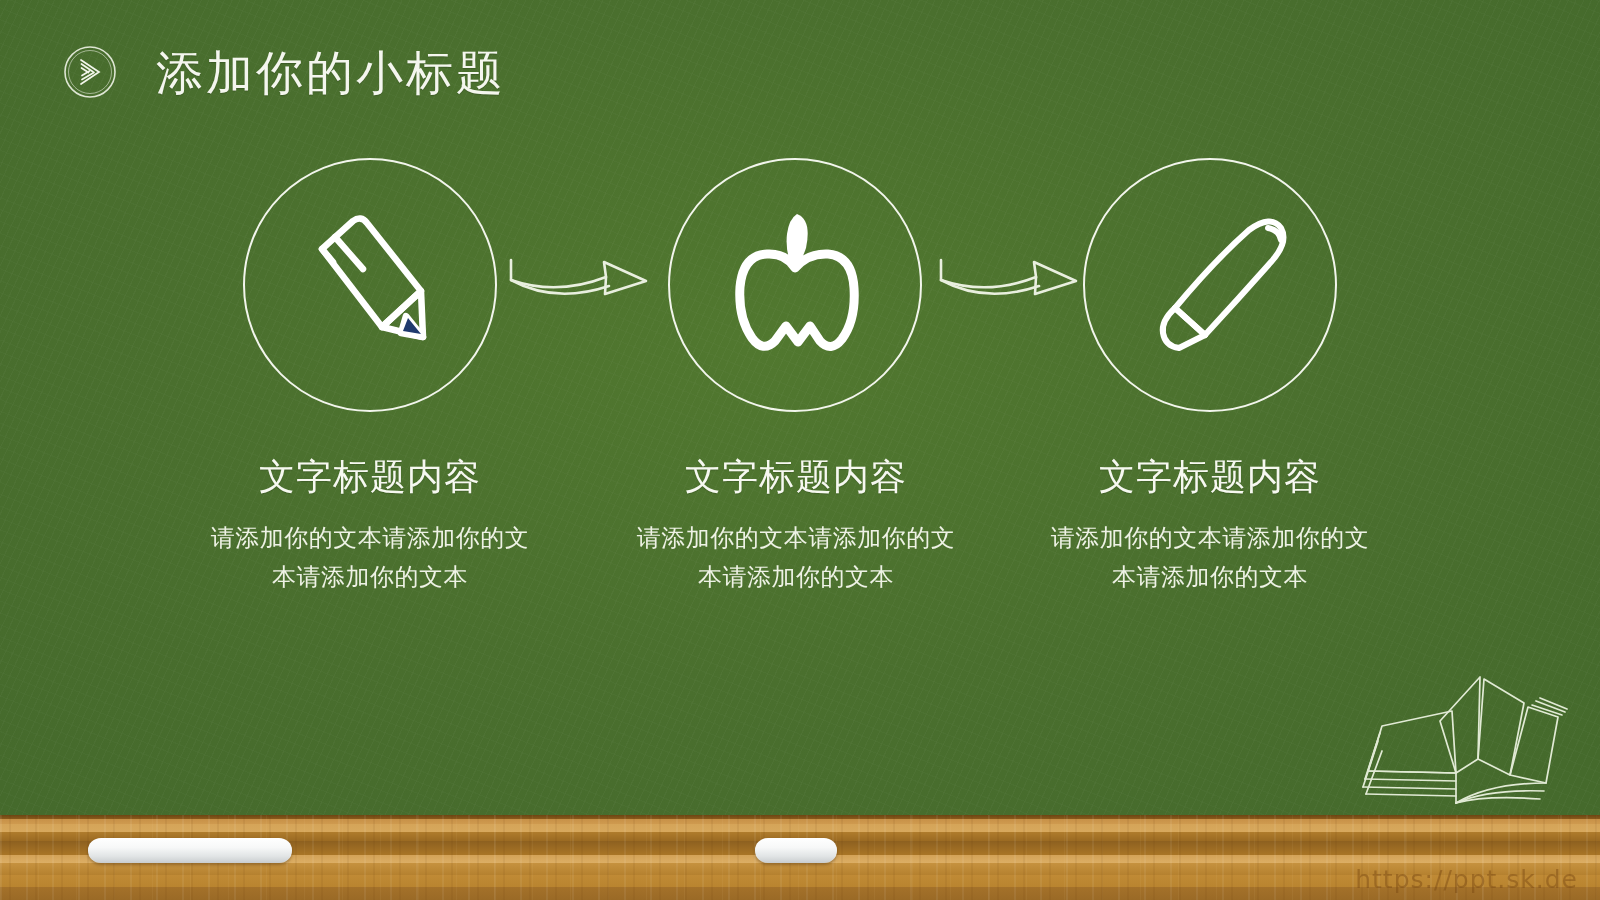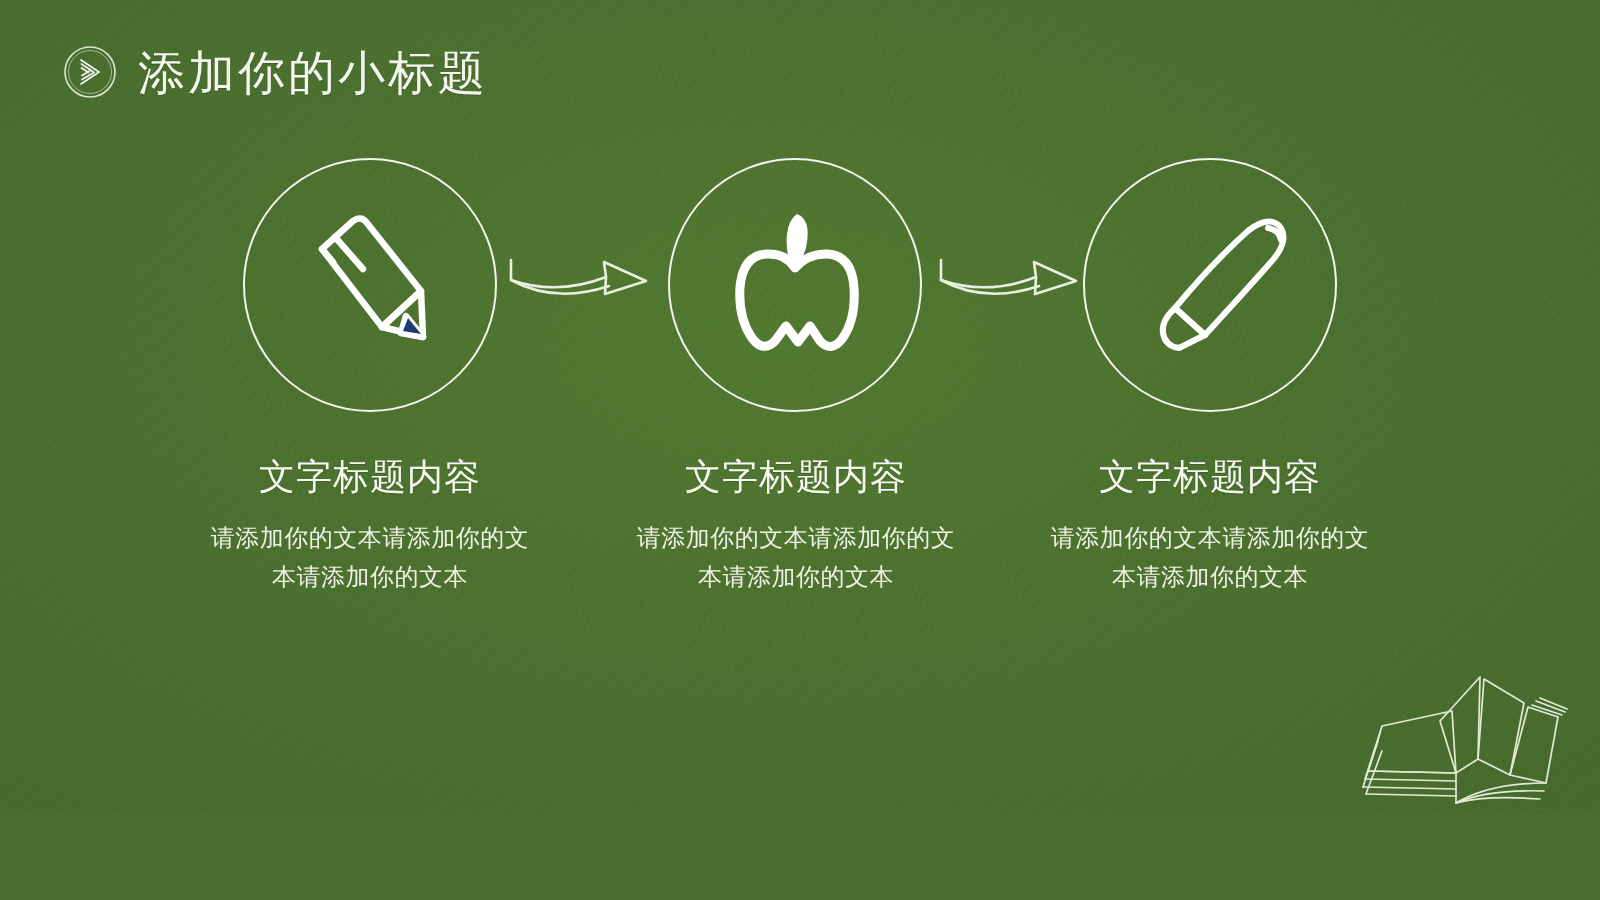--- a/index.html
+++ b/index.html
@@ -40,21 +40,21 @@
     pointer-events: none;
   }
 
   
   .header {
     position: absolute;
     left: 62px;
     top: 44px;
     display: flex;
     align-items: center;
-    gap: 20px;
+    gap: 38px;
   }
   .brand-mark {
     width: 56px;
     height: 56px;
     flex: 0 0 56px;
     position: relative;
   }
   .page-title {
     color: #f4f6ee;
     font-size: 47px;
@@ -343,14 +343,21 @@
         <path d="M172 42 L202 52"></path>
         <path d="M176 38 L205 49"></path>
         <path d="M180 35 L207 46"></path>
         <path d="M96 140 Q130 120 186 120"></path>
         <path d="M96 140 Q128 126 184 128"></path>
         <path d="M96 140 Q126 132 180 136"></path>
       </g>
     </svg>
   </span>
 
+  <div class="ledge">
+    <div class="ledge-lip"></div>
+    <div class="ledge-grain"></div>
+    <div class="chalk s1"></div>
+    <div class="chalk s2"></div>
+    <div class="watermark">https://ppt.sk.de</div>
+  </div>
 
 </div>
 
 </body></html>

